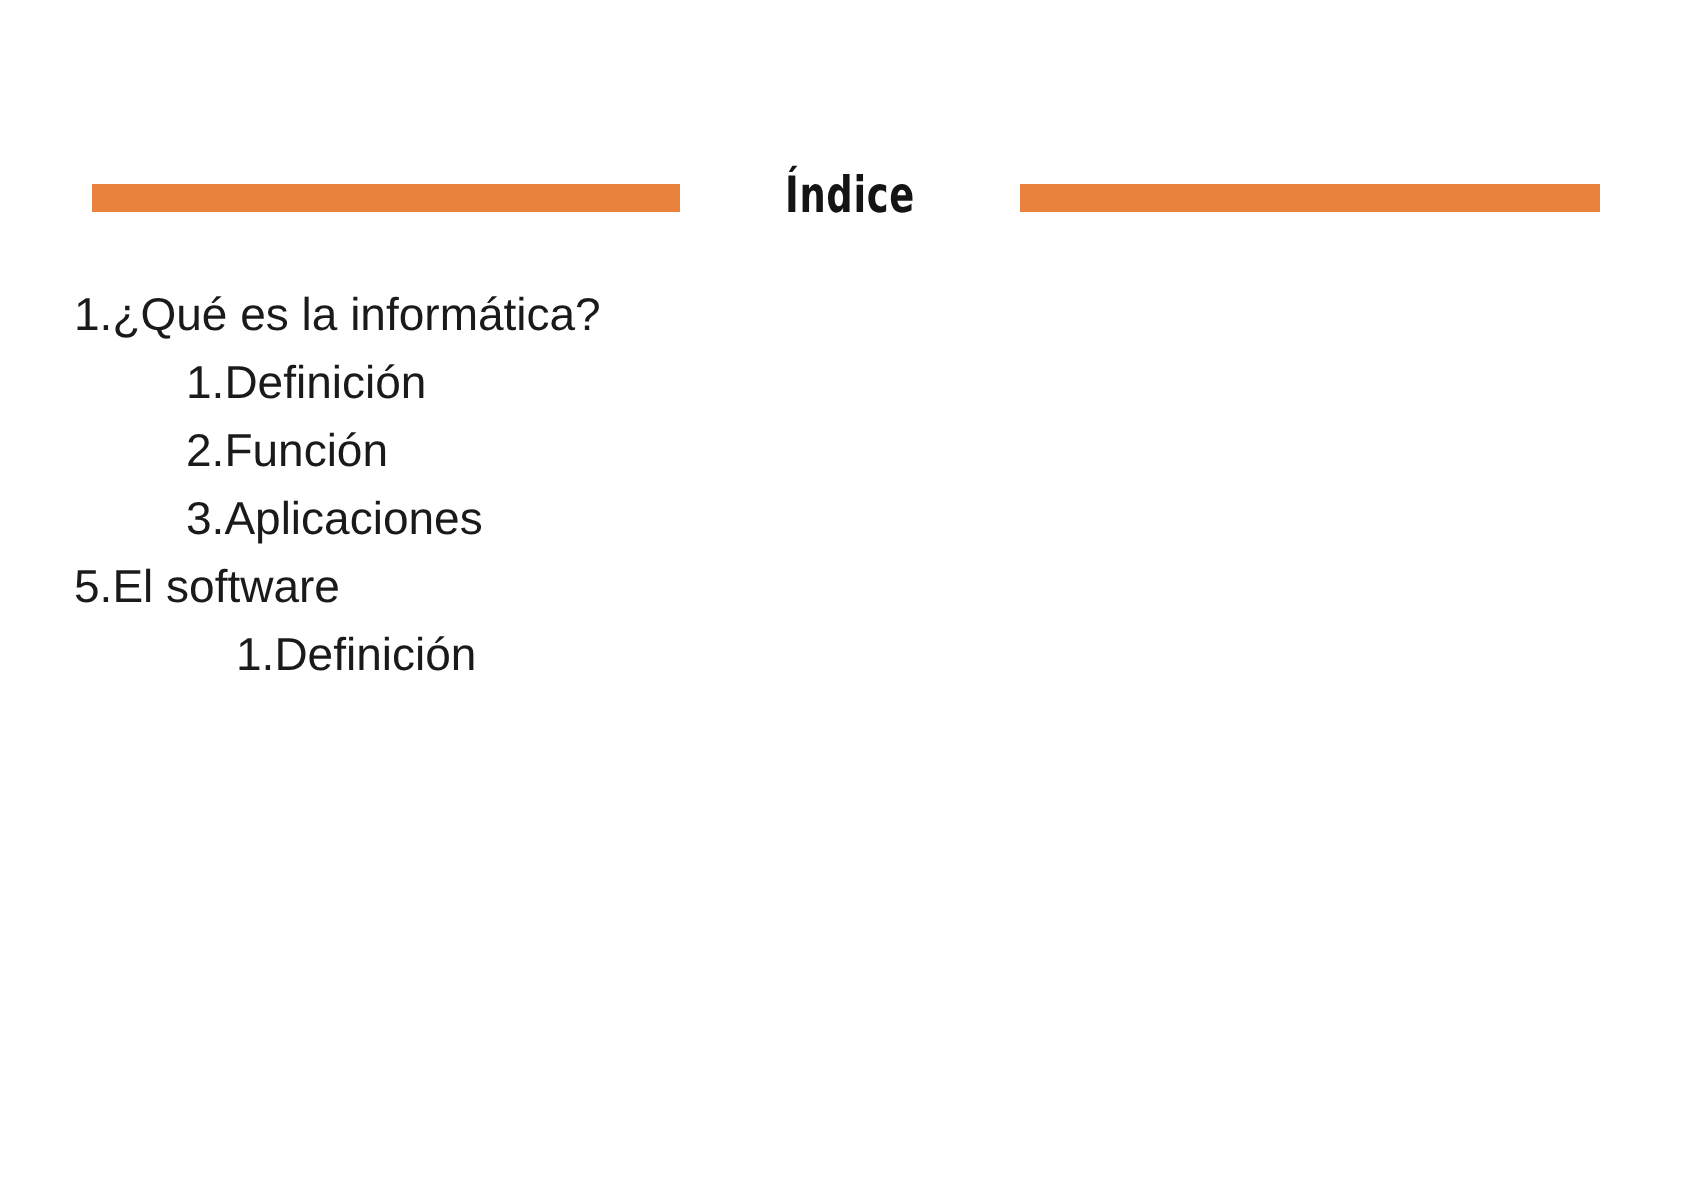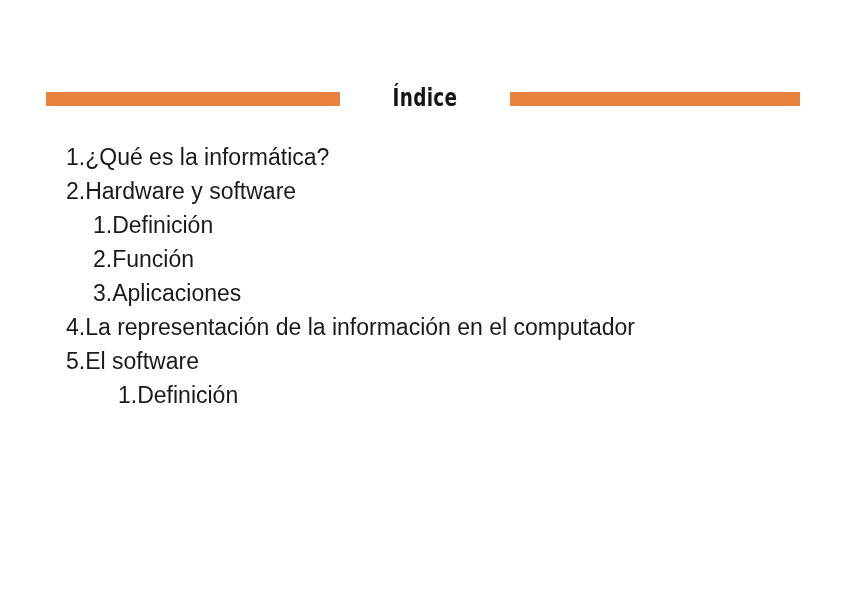--- a/index.html
+++ b/index.html
@@ -73,21 +73,21 @@
   }
 
   .toc-item {
     font-size: 23px;
     line-height: 34px;
     color: #1a1a1a;
     white-space: nowrap;
     display: block;
   }
 
-  .toc-item.level-1 { padding-left: 66px; }
+  .toc-item.level-1 { padding-left: 37px; }
   .toc-item.level-2 { padding-left: 93px; }
   .toc-item.level-3 { padding-left: 118px; }
 
   .toc-num {
     display: inline;
   }
   .toc-text {
     display: inline;
   }
 </style>
@@ -97,22 +97,20 @@
 <div class="slide">
 
   <div class="title-band">
     <div class="rule rule-left"></div>
     <div class="slide-title">Índice</div>
     <div class="rule rule-right"></div>
   </div>
 
   <div class="toc" id="toc-list">
       <div class="toc-item level-1"><span class="toc-num">1.</span><span class="toc-text">¿Qué es la informática?</span></div>
-      <div class="toc-item level-1"><span class="toc-num">2.</span><span class="toc-text">Hardware y software</span></div>
       <div class="toc-item level-2"><span class="toc-num">1.</span><span class="toc-text">Definición</span></div>
       <div class="toc-item level-2"><span class="toc-num">2.</span><span class="toc-text">Función</span></div>
       <div class="toc-item level-2"><span class="toc-num">3.</span><span class="toc-text">Aplicaciones</span></div>
-      <div class="toc-item level-1"><span class="toc-num">4.</span><span class="toc-text">La representación de la información en el computador</span></div>
       <div class="toc-item level-1"><span class="toc-num">5.</span><span class="toc-text">El software</span></div>
       <div class="toc-item level-3"><span class="toc-num">1.</span><span class="toc-text">Definición</span></div>
     </div>
 
 </div>
 
 </body></html>

